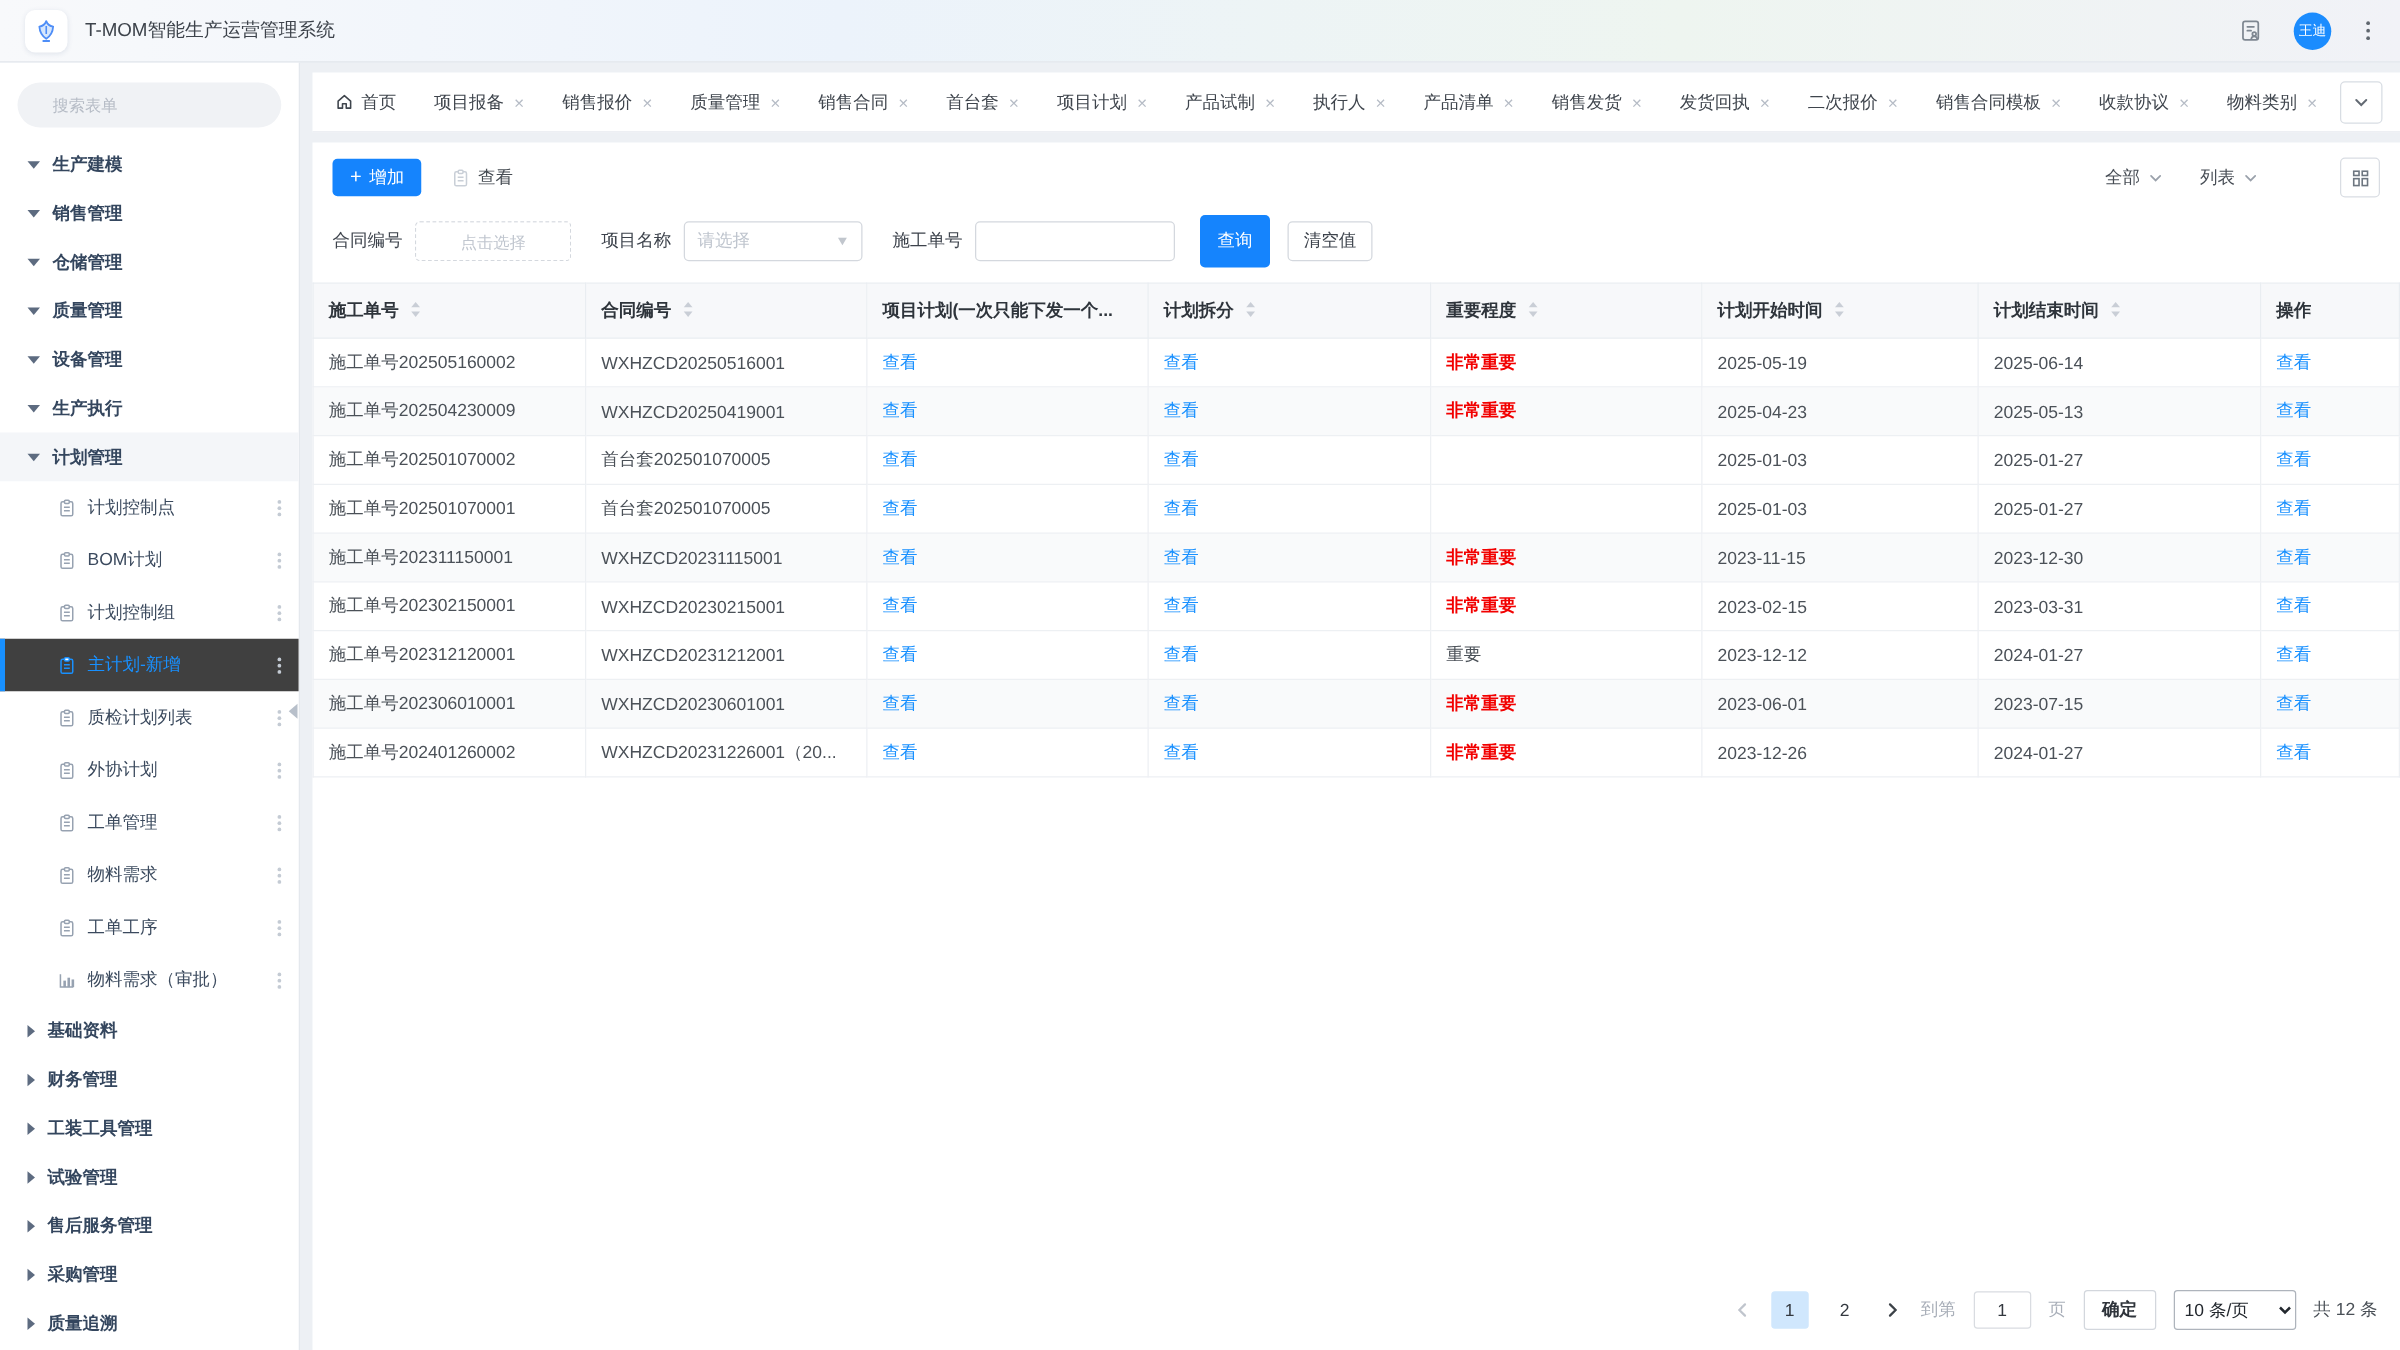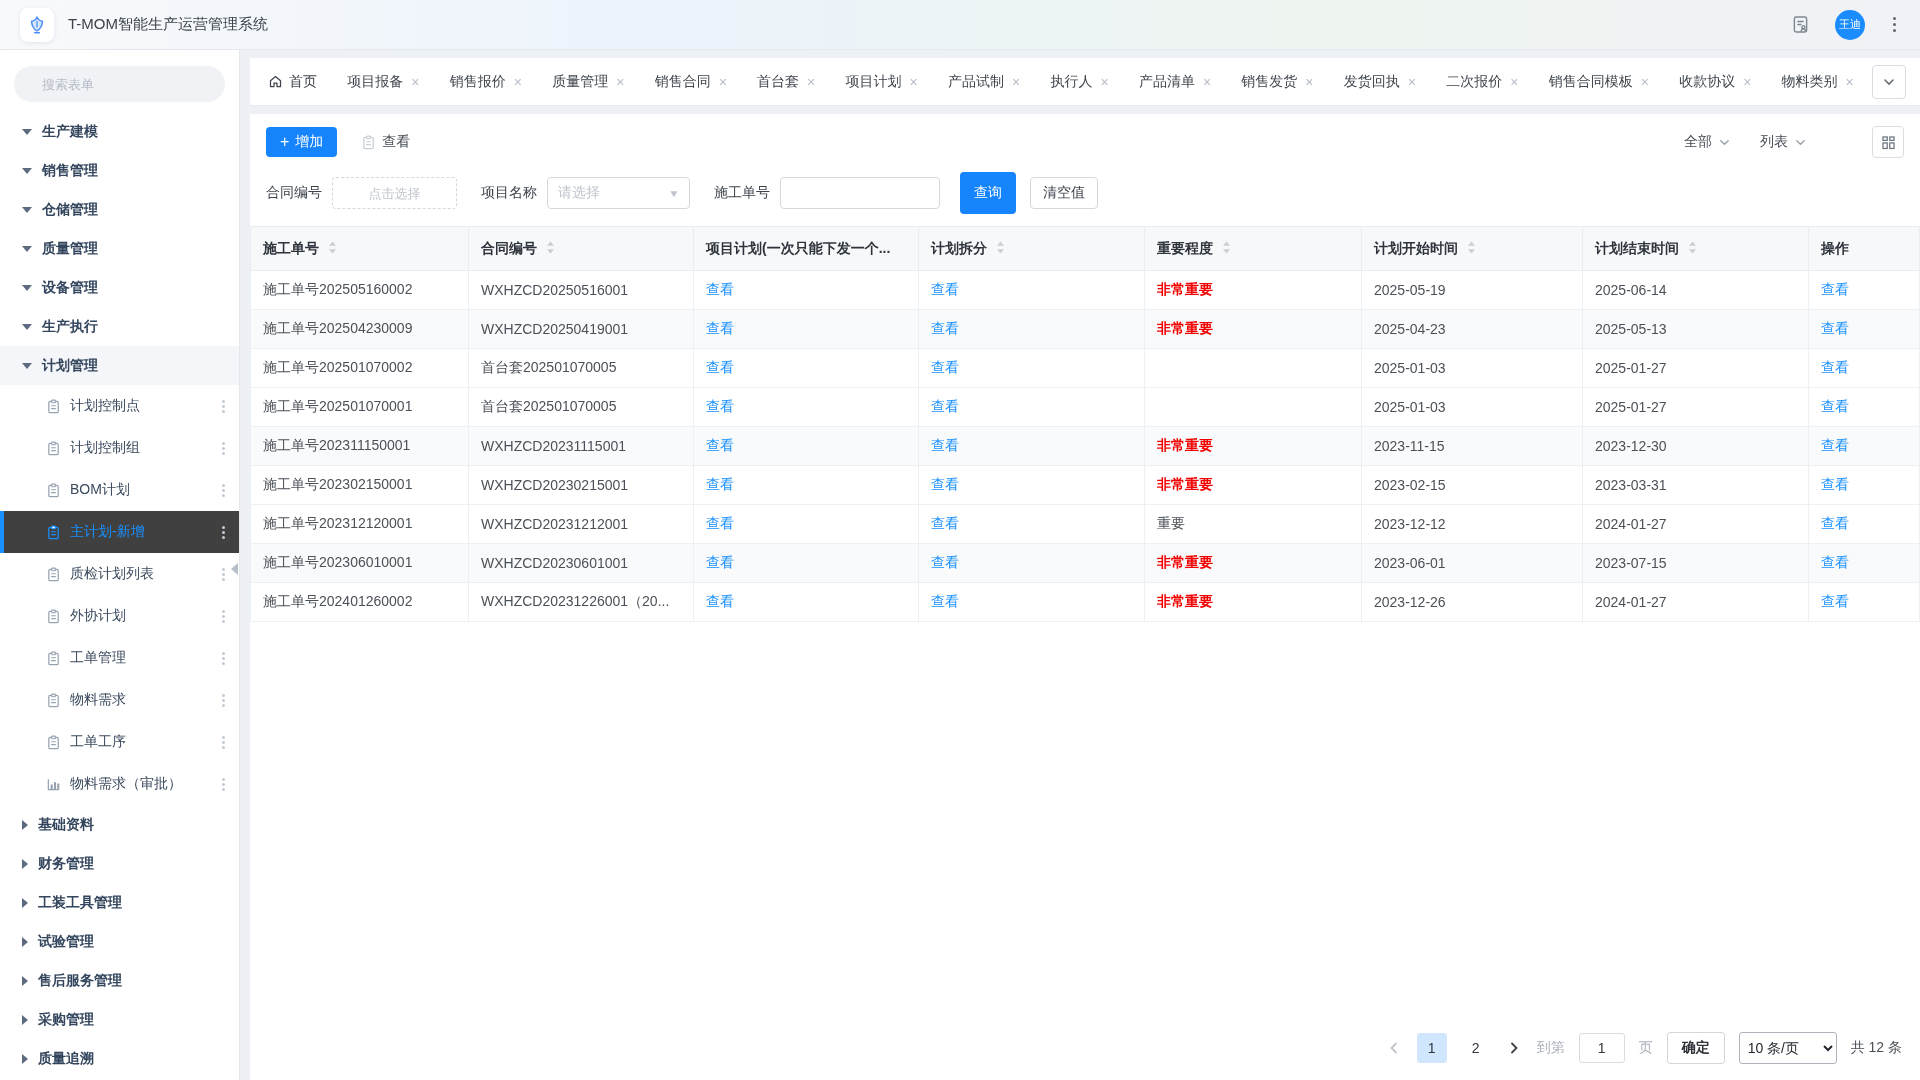--- a/index.html
+++ b/index.html
@@ -189,38 +189,38 @@
 
   <div class="sub">
     <span class="ic ic-clip">
       <svg width="15" height="15" viewBox="0 0 16 16" fill="none" stroke="currentColor" stroke-width="1.3">
         <rect x="3" y="2.6" width="10" height="12" rx="1.4"></rect>
                 <rect x="6" y="1.2" width="4" height="2.8" rx="0.8" fill="#fff"></rect>
                 <path d="M5.5 7.2h5M5.5 10.2h5"></path>
       </svg>
     </span>
 
+    <span>BOM计划</span>
+    <span class="dots">
+              <i></i>
+              <i></i>
+              <i></i>
+            </span>
+  </div>
+
+  <div class="sub">
+    <span class="ic ic-clip">
+      <svg width="15" height="15" viewBox="0 0 16 16" fill="none" stroke="currentColor" stroke-width="1.3">
+        <rect x="3" y="2.6" width="10" height="12" rx="1.4"></rect>
+                <rect x="6" y="1.2" width="4" height="2.8" rx="0.8" fill="#fff"></rect>
+                <path d="M5.5 7.2h5M5.5 10.2h5"></path>
+      </svg>
+    </span>
+
     <span>计划控制组</span>
-    <span class="dots">
-              <i></i>
-              <i></i>
-              <i></i>
-            </span>
-  </div>
-
-  <div class="sub">
-    <span class="ic ic-clip">
-      <svg width="15" height="15" viewBox="0 0 16 16" fill="none" stroke="currentColor" stroke-width="1.3">
-        <rect x="3" y="2.6" width="10" height="12" rx="1.4"></rect>
-                <rect x="6" y="1.2" width="4" height="2.8" rx="0.8" fill="#fff"></rect>
-                <path d="M5.5 7.2h5M5.5 10.2h5"></path>
-      </svg>
-    </span>
-
-    <span>BOM计划</span>
     <span class="dots">
               <i></i>
               <i></i>
               <i></i>
             </span>
   </div>
 
   <div class="sub active">
     <span class="ic ic-clip">
       <svg width="15" height="15" viewBox="0 0 16 16" fill="none" stroke="currentColor" stroke-width="1.3">

